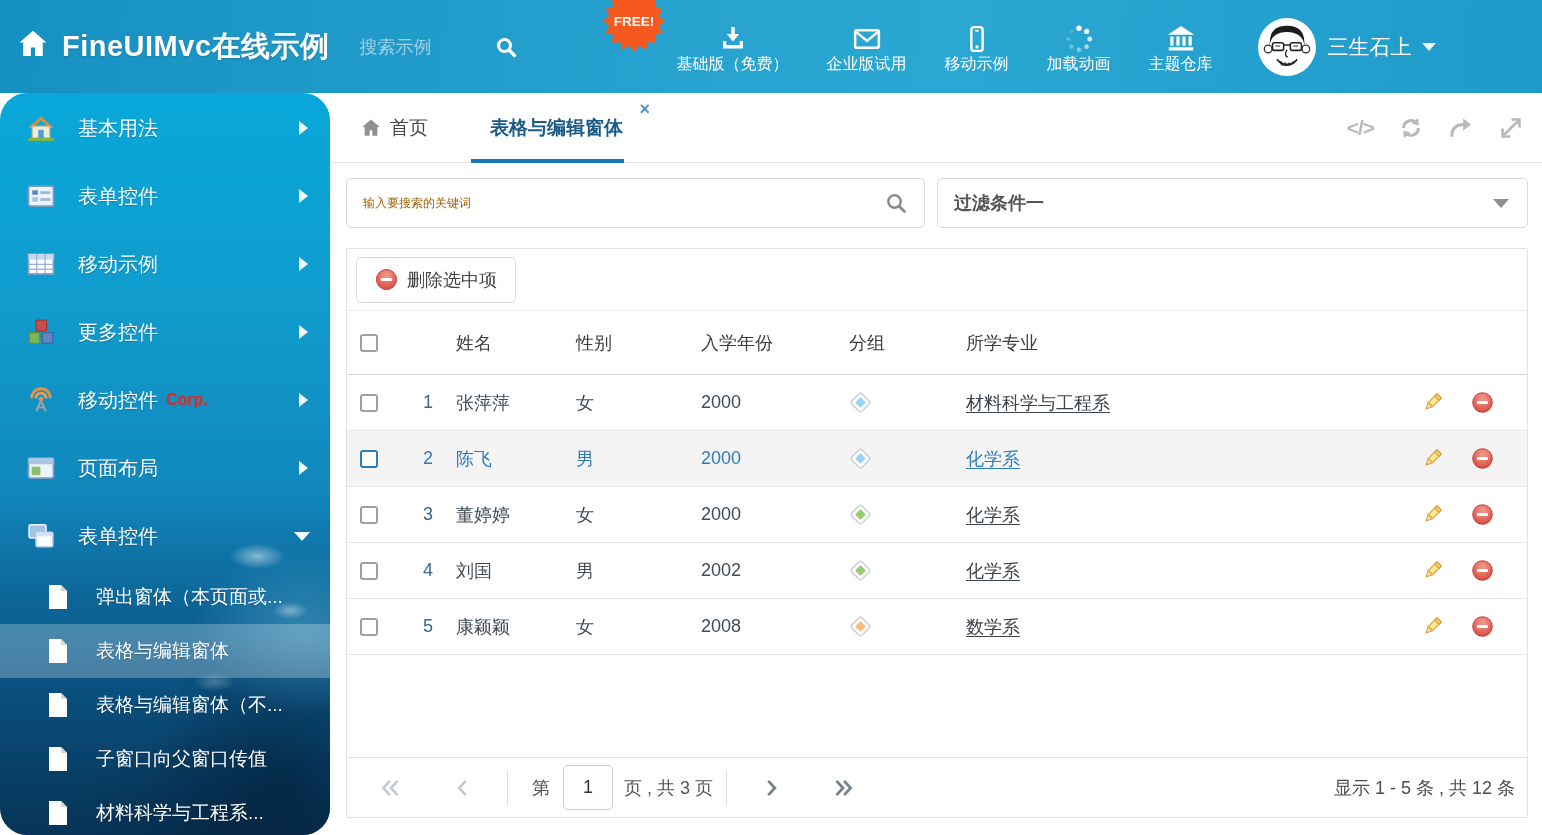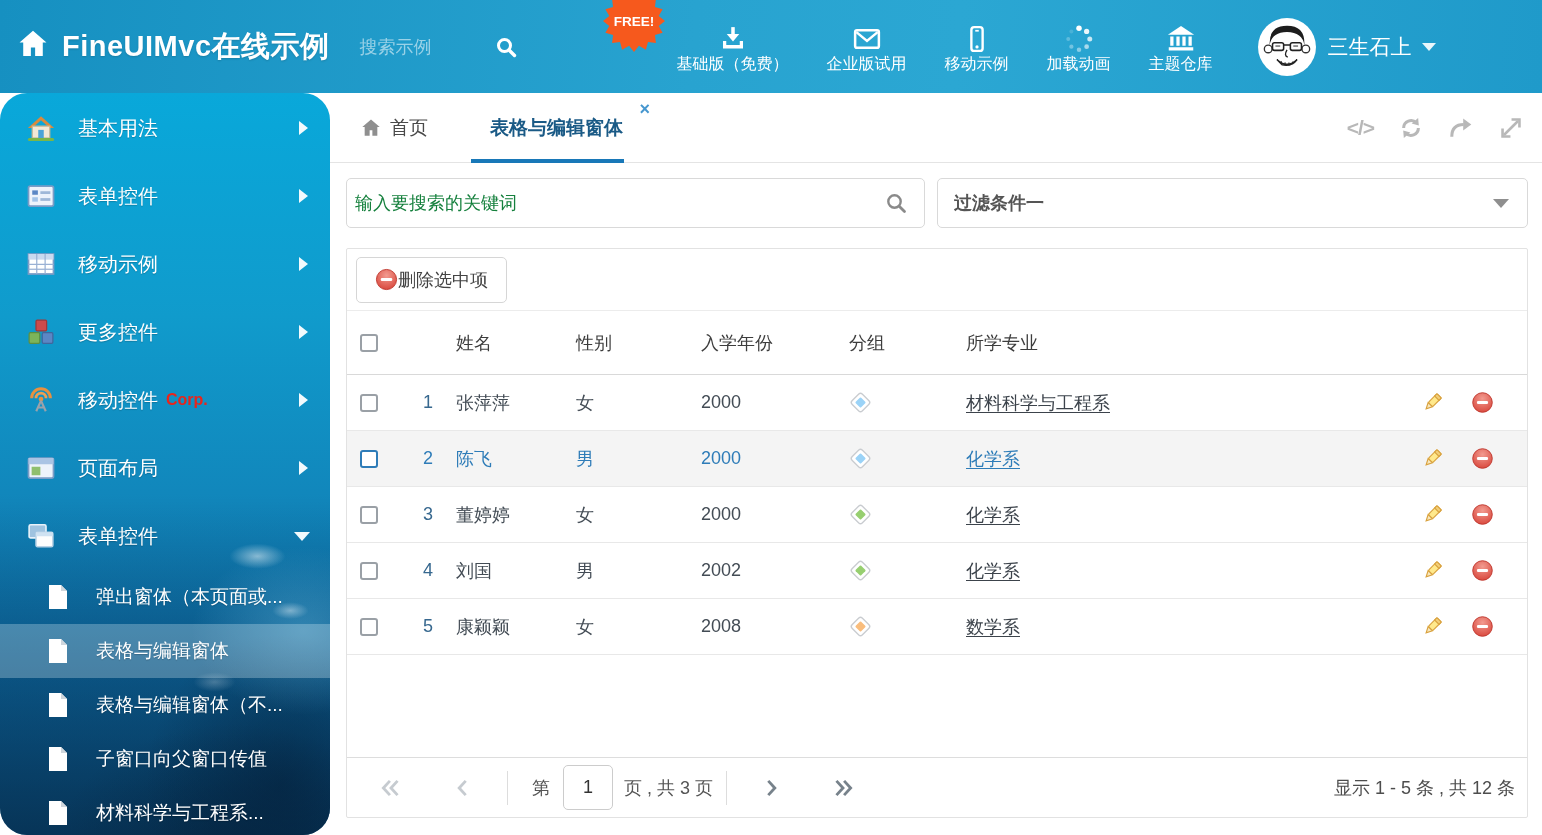--- a/index.html
+++ b/index.html
@@ -72,32 +72,32 @@
   .tab-close { position:absolute; right:-27px; top:6px; font-size:18px; font-weight:bold; color:#4697cf; cursor:pointer; }
   .tab-tools { position:absolute; right:18px; top:0; height:70px; display:flex; align-items:center; gap:24px; }
   .tool-ico { color:#b8b8b8; cursor:pointer; display:flex; align-items:center; }
   .tool-ico svg { width:26px; height:26px; }
   .code-glyph { font-size:21px; font-weight:bold; letter-spacing:-1px; }
 
   .content { position:relative; padding:15px 14px 0 16px; }
   .filter-row { display:flex; gap:12px; }
   .search-box { position:relative; width:579px; height:50px; border:1px solid #d9d9d9; border-radius:5px;
     display:flex; align-items:center; background:#fff; }
-  .search-ph { font-size:18px; color:#15803d; margin-left:8px; }
+  .search-ph { font-size:12px; color:#a16207; margin-left:16px; }
   .search-box svg { position:absolute; right:16px; width:24px; height:24px; }
   .select-box { position:relative; flex:1; height:50px; border:1px solid #d9d9d9; border-radius:5px;
     display:flex; align-items:center; cursor:pointer; }
   .select-val { font-size:18px; color:#555; margin-left:16px;font-weight:bold; }
   .select-caret { position:absolute; right:18px; width:0; height:0; border-left:8px solid transparent;
     border-right:8px solid transparent; border-top:9px solid #8f8f8f; }
 
   .panel { margin-top:20px; height:570px; border:1px solid #e2e2e2; border-radius:2px;
     display:flex; flex-direction:column; }
   .grid-toolbar { height:62px; display:flex; align-items:center; padding:0 9px; border-bottom:1px solid #ececec; }
-  .btn { height:46px; display:flex; align-items:center; padding:0 18px; background:#fff;
+  .btn { height:46px; display:flex; align-items:center; gap:9px; padding:0 18px; background:#fff;
     border:1px solid #d6d6d6; border-radius:5px; font-size:18px; color:#444; cursor:pointer; }
   .btn svg { width:23px; height:23px; }
   .btn-add { margin-left:auto; }
 
   .grid { width:100%; }
   .grid-row { display:grid; grid-template-columns:44px 50px 124px 126px 144px 116px 456px 50px 50px 1fr;
     align-items:center; height:56px; border-bottom:1px solid #e8e8e8; font-size:18px; color:#434c55; }
   .grid-row.head { height:64px; border-bottom:1px solid #d9d9d9; color:#3d3d3d; }
   .cell-cb { display:flex; justify-content:center; }
   .checkbox { width:18px; height:18px; border:2px solid #9aa0a6; border-radius:3px; background:#fff; cursor:pointer; }

